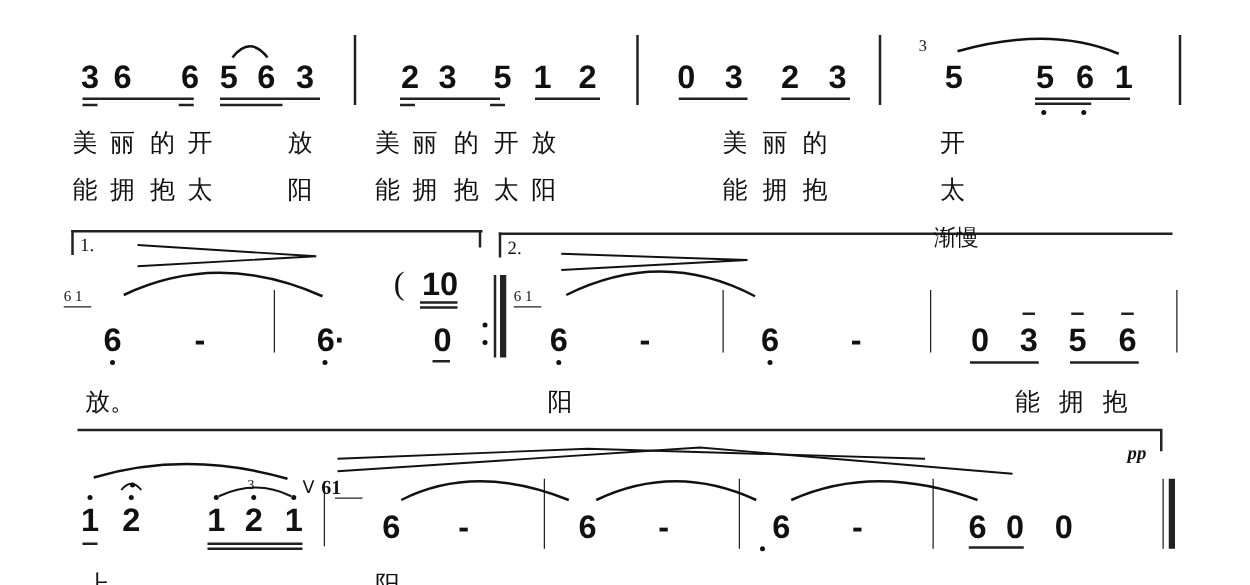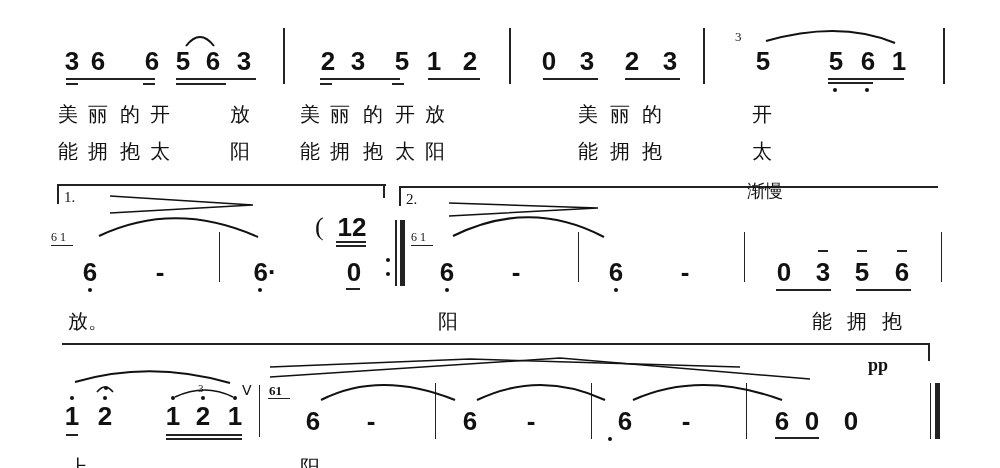--- a/index.html
+++ b/index.html
@@ -109,21 +109,21 @@
   <span class="small" style="left:51px;top:231px;font-size:12px">6 1</span>
   <div class="uline" style="left:51px;top:245px;width:22px;height:1px"></div>
   <span class="note" style="left:80px;top:259px">6</span>
   <div class="dot" style="left:88px;top:288px"></div>
   <span class="note" style="left:150px;top:259px">-</span>
   <div class="bar" style="left:219px;top:232px;height:50px;width:1px"></div>
   <span class="note" style="left:250px;top:259px;width:30px">6·</span>
   <div class="dot" style="left:258px;top:288px"></div>
 
   <span class="lyric" style="left:315px;top:216px;font-size:26px;font-family:'Liberation Serif',serif">(</span>
-  <span class="note" style="left:334px;top:214px;width:36px">12</span>
+  <span class="note" style="left:334px;top:214px;width:36px">10</span>
   <div class="uline" style="left:336px;top:241px;width:30px"></div>
   <div class="uline" style="left:336px;top:245px;width:30px"></div>
   <span class="note" style="left:344px;top:259px">0</span>
   <div class="uline" style="left:346px;top:288px;width:14px"></div>
 
   <div class="dot" style="left:386px;top:258px"></div>
   <div class="dot" style="left:386px;top:272px"></div>
   <div class="bar" style="left:395px;top:220px;height:66px;width:2px"></div>
   <div class="bar" style="left:400px;top:220px;height:66px;width:5px"></div>
 
@@ -152,41 +152,41 @@
   <span class="lyric" style="left:68px;top:310px">放。</span>
   <span class="lyric" style="left:438px;top:310px">阳</span>
   <span class="lyric" style="left:812px;top:310px">能</span>
   <span class="lyric" style="left:847px;top:310px">拥</span>
   <span class="lyric" style="left:882px;top:310px">抱</span>
 </div>
 
 <div>
   <div class="abs" style="left:62px;top:343px;width:866px;height:2px;background:#222"></div>
   <div class="abs" style="left:928px;top:343px;width:2px;height:18px;background:#222"></div>
-  <span class="abs" style="left:868px;top:355px;font-family:'Liberation Serif',serif;font-weight:bold;font-size:18px">pp</span>
+  <span class="abs" style="left:902px;top:355px;font-family:'Liberation Serif',serif;font-style:italic;font-weight:bold;font-size:15px">pp</span>
 
   <span class="note" style="left:62px;top:403px">1</span>
   <div class="dot" style="left:70px;top:396px"></div>
   <div class="uline" style="left:66px;top:434px;width:12px"></div>
   <span class="note" style="left:95px;top:403px">2</span>
   <div class="dot" style="left:103px;top:396px"></div>
   <div class="dot" style="left:104px;top:386px"></div>
   <span class="note" style="left:163px;top:403px">1</span>
   <div class="dot" style="left:171px;top:396px"></div>
   <span class="note" style="left:193px;top:403px">2</span>
   <div class="dot" style="left:201px;top:396px"></div>
   <span class="small" style="left:198px;top:382px;font-size:11px">3</span>
   <span class="note" style="left:225px;top:403px">1</span>
   <div class="dot" style="left:233px;top:396px"></div>
   <div class="uline" style="left:166px;top:434px;width:76px"></div>
   <div class="uline" style="left:166px;top:438px;width:76px"></div>
   <span class="abs" style="left:242px;top:382px;font-size:14px">V</span>
   <div class="bar" style="left:259px;top:385px;height:52px;width:1px"></div>
 
-  <span class="small" style="left:269px;top:384px;font-size:13px;font-weight:bold">61</span>
+  <span class="small" style="left:257px;top:384px;font-size:16px;font-weight:bold">61</span>
   <div class="uline" style="left:268px;top:398px;width:22px;height:1px"></div>
   <span class="note" style="left:303px;top:408px">6</span>
   <span class="note" style="left:361px;top:408px">-</span>
   <div class="bar" style="left:435px;top:383px;height:56px;width:1px"></div>
   <span class="note" style="left:460px;top:408px">6</span>
   <span class="note" style="left:521px;top:408px">-</span>
   <div class="bar" style="left:591px;top:383px;height:56px;width:1px"></div>
   <div class="dot" style="left:608px;top:437px"></div>
   <span class="note" style="left:615px;top:408px">6</span>
   <span class="note" style="left:676px;top:408px">-</span>

